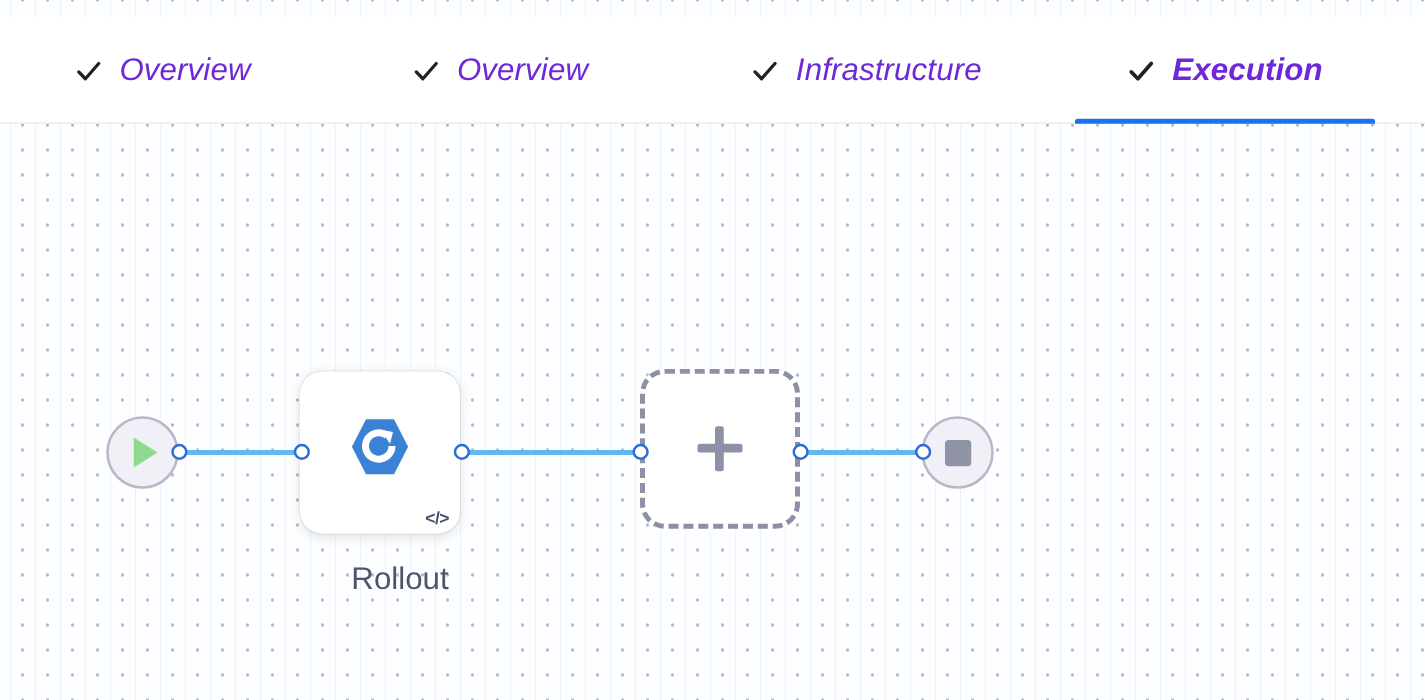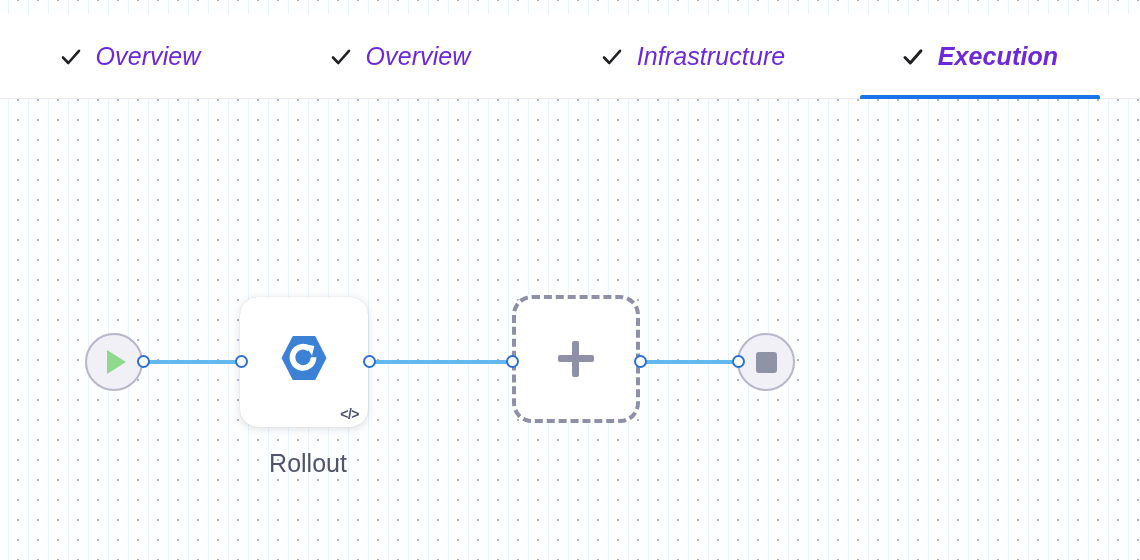--- a/index.html
+++ b/index.html
@@ -223,21 +223,21 @@
 
   
   .node-label {
     position: absolute;
     text-align: center;
     color: #4e546b;
     font-size: 25px;
     line-height: 42px;
     user-select: none;
   }
-  #label-rollout { left: 208px; top: 343px; width: 200px; }
+  #label-rollout { left: 220px; top: 343px; width: 200px; }
   #label-add     { left: 486px; top: 342px; width: 180px; }
 </style>
 </head>
 <body>
 
 <div id="app">
 
   <div class="canvas"></div>
 
   <div class="tabbar">

